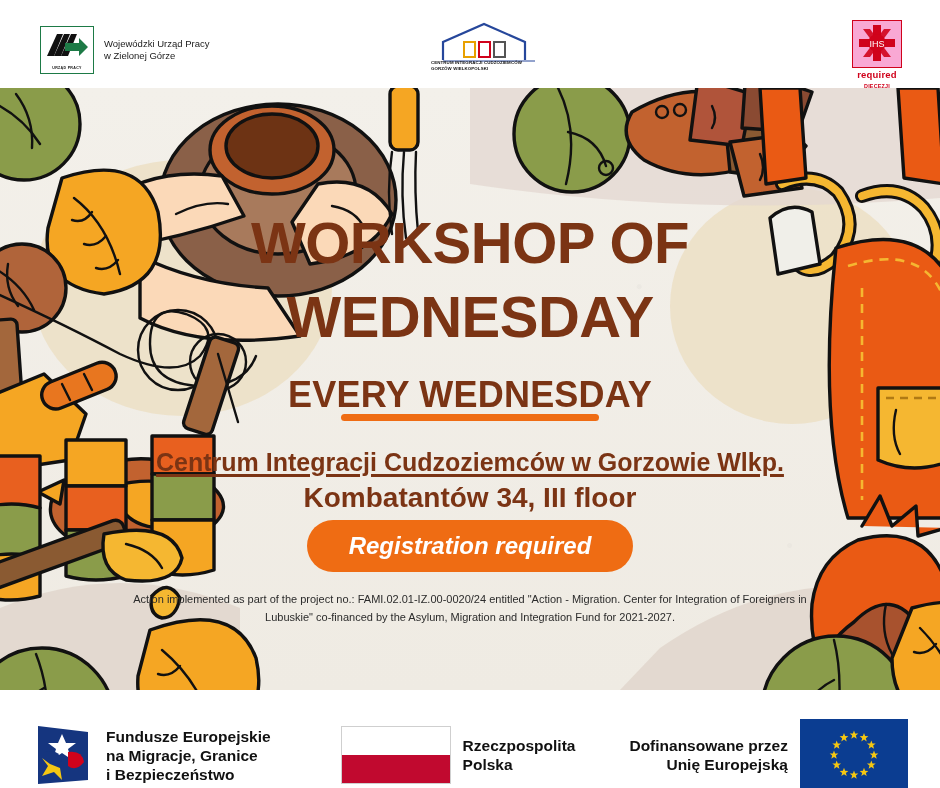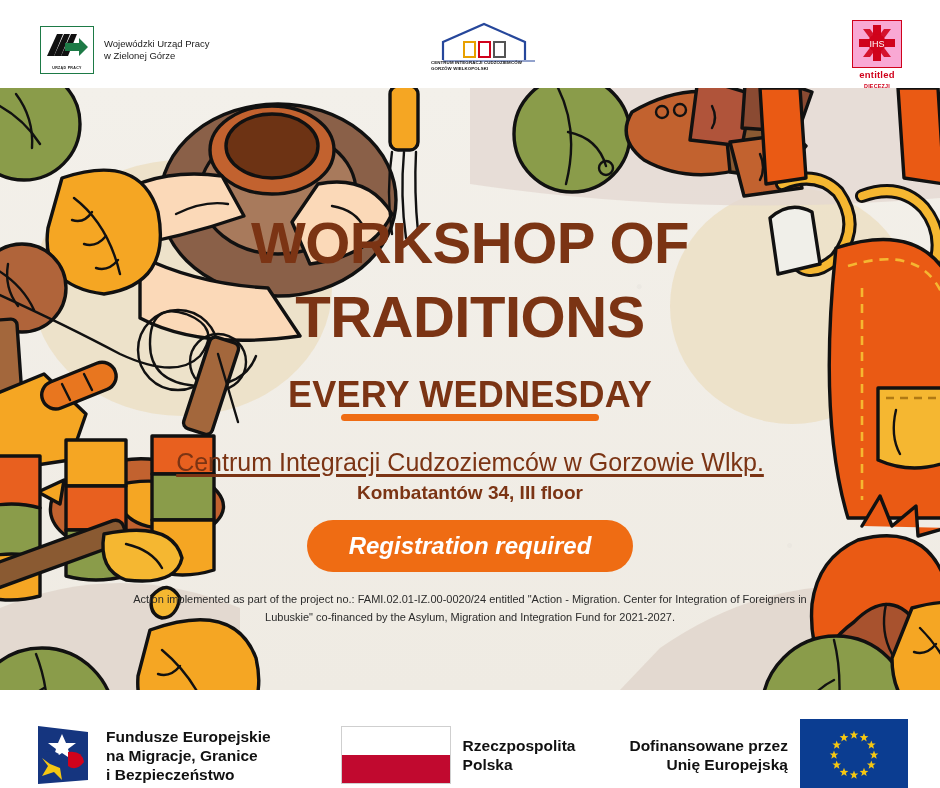--- a/index.html
+++ b/index.html
@@ -68,26 +68,26 @@
   .subtitle-wrap{position:absolute;left:0;top:286px;width:940px;text-align:center;}
   .subtitle{
     font-size:36px;font-weight:bold;color:#7b3414;letter-spacing:.2px;display:inline-block;position:relative;
   }
   .brush{
     position:absolute;left:50%;transform:translateX(-50%);
     top:40px;width:258px;height:7px;border-radius:4px;background:#ef6c13;
   }
   .venue{
     position:absolute;left:0;top:360px;width:940px;text-align:center;
-    font-size:25px;font-weight:normal;color:#7b3414;
+    font-size:25px;font-weight:bold;color:#7b3414;
   }
   .venue u{text-decoration-thickness:2.5px;text-underline-offset:3px;}
   .addr{
     position:absolute;left:0;top:394px;width:940px;text-align:center;
-    font-size:19px;font-weight:bold;color:#7b3414;
+    font-size:28px;font-weight:bold;color:#7b3414;
   }
   .cta-wrap{position:absolute;left:0;top:432px;width:940px;text-align:center;}
   .cta{
     display:inline-block;background:#ef6c13;color:#ffffff;
     font-size:24px;font-style:italic;font-weight:bold;
     padding:12px 42px;border-radius:26px;border:none;
     font-family:"Liberation Sans", sans-serif;
   }
   .fineprint{
     position:absolute;left:120px;top:502px;width:700px;text-align:center;
@@ -153,21 +153,21 @@
           <g fill="#d0021b">
             <rect x="19" y="4" width="8" height="36"></rect>
             <rect x="5" y="18" width="36" height="8"></rect>
             <path d="M9 8 L16 8 L37 36 L30 36 Z" opacity=".9"></path>
             <path d="M37 8 L30 8 L9 36 L16 36 Z" opacity=".9"></path>
             <circle cx="23" cy="22" r="9" fill="#d0021b"></circle>
           </g>
           <text x="23" y="26" font-size="9" fill="#ffffff" text-anchor="middle" font-family="Liberation Sans, sans-serif">IHS</text>
         </svg>
       </div>
-      <div class="caritas-word">entitled</div>
+      <div class="caritas-word">required</div>
       <div class="caritas-sub">
         <div>DIECEZJI</div>
         <div>ZIELONOGÓRSKO-</div>
         <div>-GORZOWSKIEJ</div>
       </div>
     </div>
   </div>
 
   <div class="band">
     <div class="paper"></div>
@@ -361,21 +361,21 @@
       <g>
         <circle cx="262" cy="706" r="40" fill="#8a9c4a" class="ol"></circle>
         <path class="ol2" d="M244 680 Q 266 700 268 730"></path>
       </g>
     </svg>
   </div>
 
   <div class="content">
     <div class="title">
       <span>WORKSHOP OF</span>
-      <span class="l2">TRADITIONS</span>
+      <span class="l2">WEDNESDAY</span>
     </div>
 
     <div class="subtitle-wrap">
       <span class="subtitle">
         <span>EVERY WEDNESDAY</span>
         <span class="brush"></span>
       </span>
     </div>
 
     <div class="venue">

